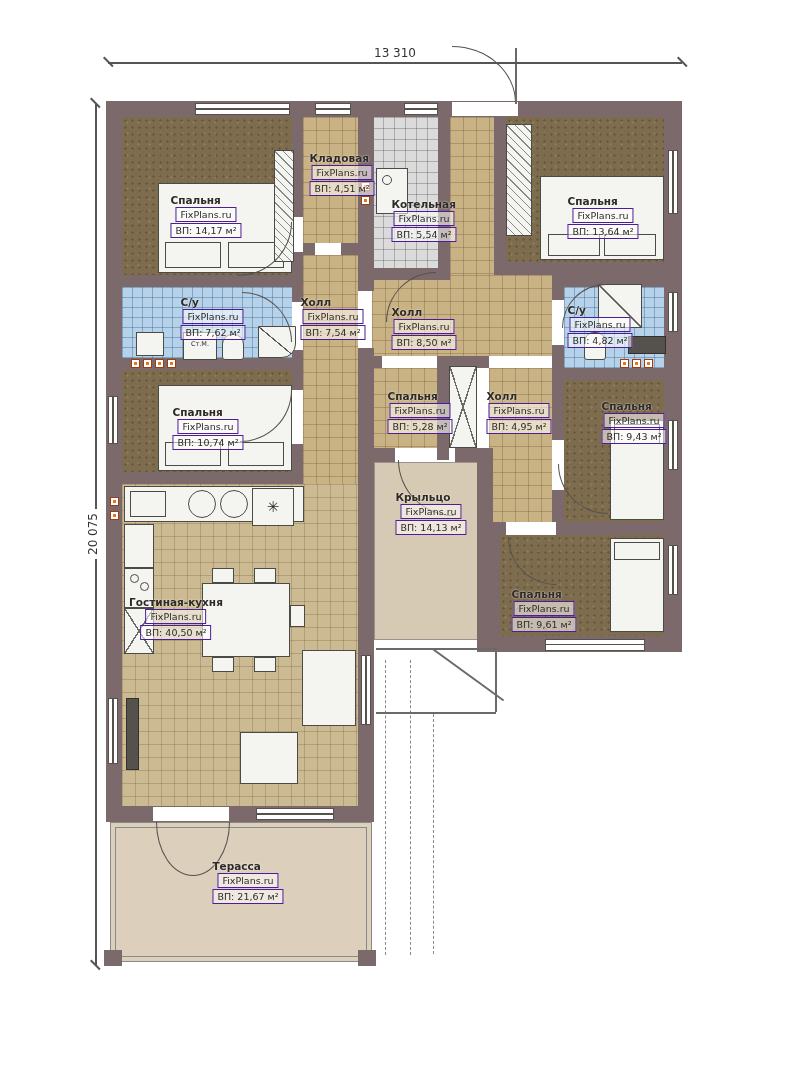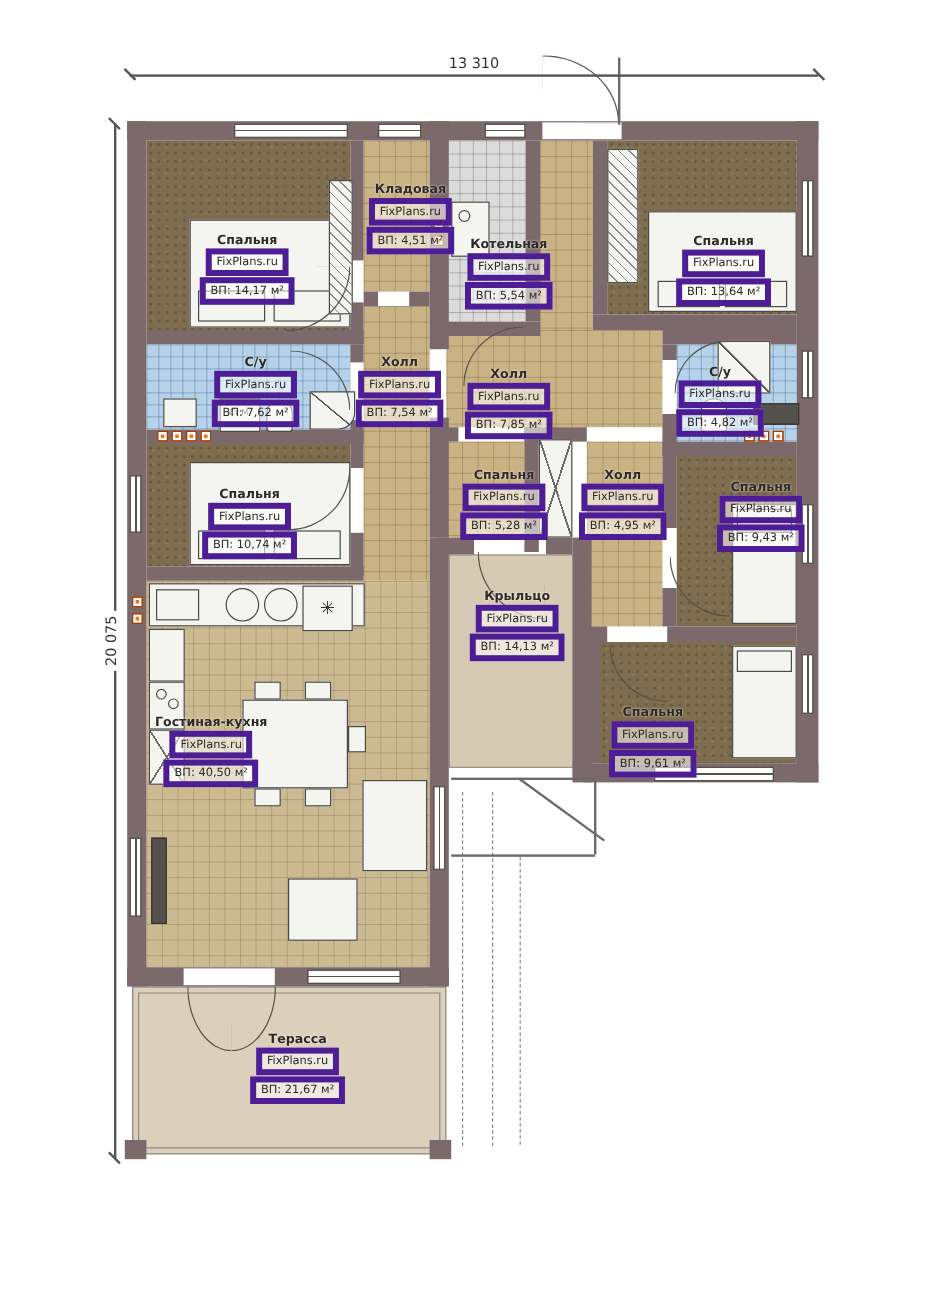--- a/index.html
+++ b/index.html
@@ -34,23 +34,23 @@
                    linear-gradient(to bottom right,transparent 48.5%,#6a6a66 48.5%,#6a6a66 51.5%,transparent 51.5%)}
 .diag{background-image:linear-gradient(to top right,transparent 48.5%,#55514d 49%,#55514d 51%,transparent 51.5%)}
 .win-h{position:absolute;height:12px;background:linear-gradient(#fff 4px,#55514d 4px,#55514d 5.5px,#fff 5.5px);border:1px solid #55514d;z-index:15}
 .win-v{position:absolute;width:10px;background:linear-gradient(90deg,#fff 3.5px,#55514d 3.5px,#55514d 5px,#fff 5px);border:1px solid #55514d;z-index:15}
 .gap{position:absolute;background:#fff;z-index:14}
 .arc{position:absolute;border:0 solid #55514d;z-index:25}
 .thin{position:absolute;background:#6a6a66;z-index:25}
 .dash-v{position:absolute;width:0;border-left:1.5px dashed #8a8a85;z-index:5}
 .vent{position:absolute;width:9px;height:9px;background:#e8751c;border:1px solid #9c3f10;box-shadow:inset 0 0 0 2px #fff;z-index:22}
 .circle{position:absolute;border:1px solid #4a4a46;border-radius:50%;background:#f4f4f1;z-index:21}
-.rlabel{position:absolute;transform:translateX(-50%);text-align:center;z-index:30}
+.rlabel{position:absolute;transform:translateX(-50%);text-align:left;z-index:30}
 .rname{font-weight:bold;font-size:10.5px;white-space:nowrap;text-shadow:0 0 2px rgba(255,255,255,.85)}
-.rbox{display:block;margin:1px auto 0;padding:0 4px;border:5px solid #4c1d95;background:rgba(255,255,255,.55);
+.rbox{display:block;margin:1px auto 0;padding:0 4px;border:1px solid #4c1d95;background:rgba(255,255,255,.55);
   font-size:9.5px;line-height:13px;white-space:nowrap;width:max-content}
 .dim{position:absolute;font-size:12px;color:#333;background:#fff;padding:0 4px;z-index:40;white-space:nowrap}
 .dimline{position:absolute;background:#555;z-index:38}
 .tick{position:absolute;width:13px;height:1.5px;background:#555;transform:rotate(45deg);z-index:39}
 .tinytxt{font-size:6.5px;line-height:1;display:block;text-align:center;margin-top:8px;color:#2e2a26}
 .glyph{display:block;text-align:center;font-size:15px;line-height:36px;color:#2e2a26}
 </style>
 </head>
 <body>
 
@@ -248,21 +248,21 @@
     <span class="rbox">ВП: 7,62 м²</span>
   </div>
   <div class="rlabel" style="left:333px;top:296px">
     <div class="rname">Холл</div>
     <span class="rbox">FixPlans.ru</span>
     <span class="rbox">ВП: 7,54 м²</span>
   </div>
   <div class="rlabel" style="left:424px;top:306px">
     <div class="rname">Холл</div>
     <span class="rbox">FixPlans.ru</span>
-    <span class="rbox">ВП: 7,85 м²</span>
+    <span class="rbox">ВП: 8,50 м²</span>
   </div>
   <div class="rlabel" style="left:600px;top:304px">
     <div class="rname">С/у</div>
     <span class="rbox">FixPlans.ru</span>
     <span class="rbox">ВП: 4,82 м²</span>
   </div>
   <div class="rlabel" style="left:208px;top:406px">
     <div class="rname">Спальня</div>
     <span class="rbox">FixPlans.ru</span>
     <span class="rbox">ВП: 10,74 м²</span>

